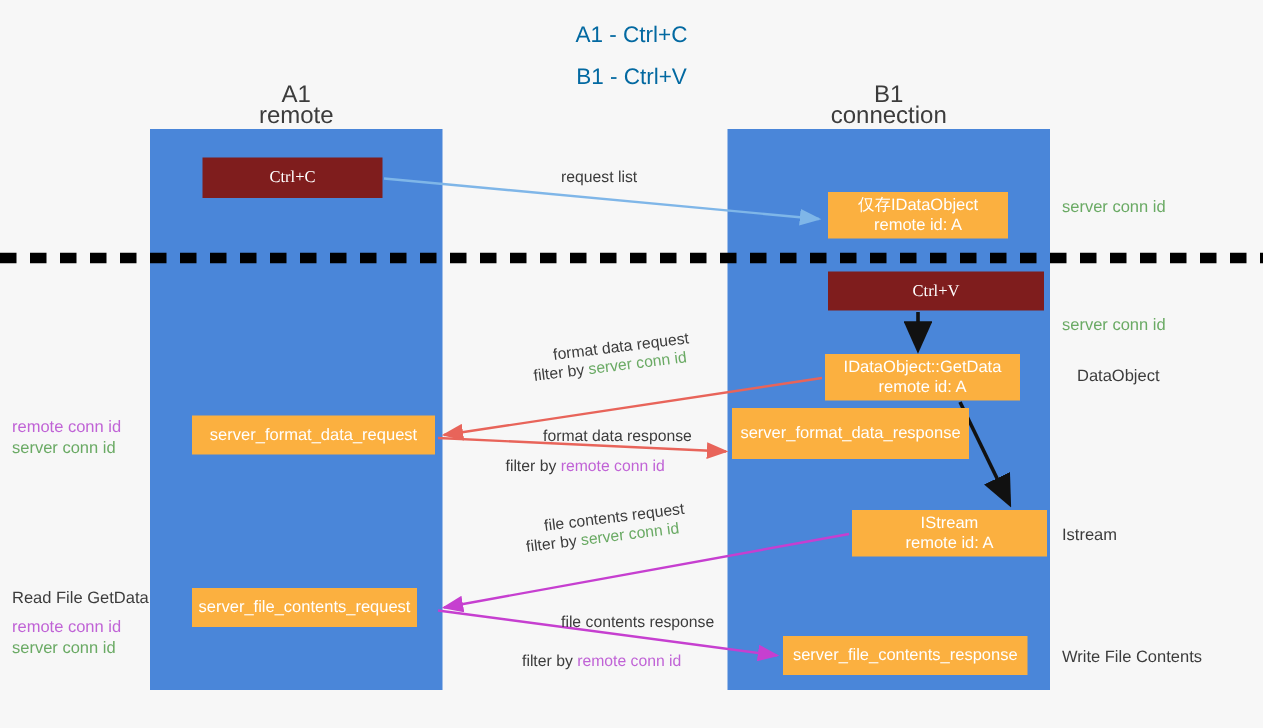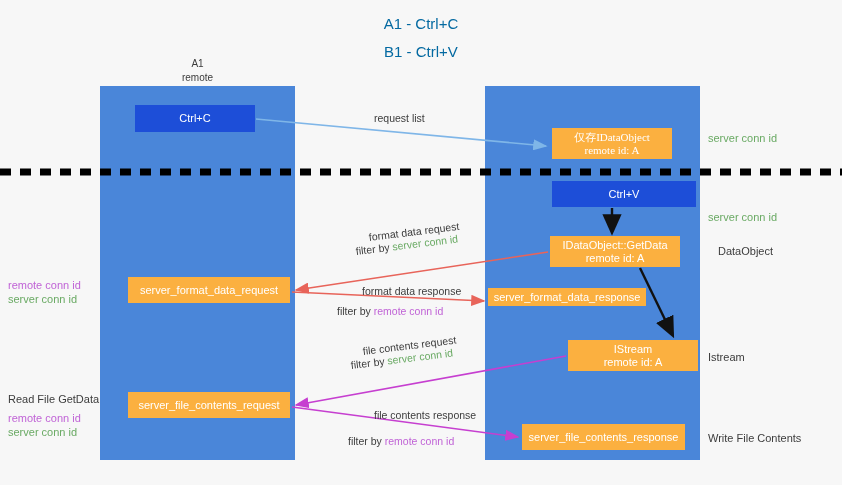--- a/index.html
+++ b/index.html
@@ -15,43 +15,43 @@
   .title{
     position:absolute;left:0;top:10px;width:842px;text-align:center;
     font-size:15px;color:#0369a1;line-height:28px;white-space:pre;
   }
 
   .lane{position:absolute;background:#4a86d9;}
   .lane-a{left:100px;top:86px;width:195px;height:374px;}
   .lane-b{left:485px;top:86px;width:215px;height:374px;}
 
   .lane-hdr{
-    position:absolute;text-align:center;font-size:10px;color:#3c3c3c;
+    position:absolute;text-align:center;font-size:16px;color:#3c3c3c;
     line-height:14px;white-space:pre;
   }
   .lane-hdr-a{left:100px;top:57px;width:195px;}
   .lane-hdr-b{left:485px;top:57px;width:215px;}
 
   .node{
     position:absolute;box-sizing:border-box;
     display:flex;align-items:center;justify-content:center;
     text-align:center;color:#ffffff;font-size:11px;line-height:13px;
     white-space:pre;padding:2px 4px;
   }
   .orange{background:#fbb040;}
-  .green{background:#1d4ed8;}
+  .green{background:#7f1d1d;font-family:Liberation Serif, serif;}
 
   .n-ctrlc{left:135px;top:105px;width:120px;height:27px;}
-  .n-idataobject{left:552px;top:128px;width:120px;height:31px;font-family:Liberation Serif, serif;}
+  .n-idataobject{left:552px;top:128px;width:120px;height:31px;}
   .n-ctrlv{left:552px;top:181px;width:144px;height:26px;}
   .n-getdata{left:550px;top:236px;width:130px;height:31px;}
   .n-fmtreq{left:128px;top:277px;width:162px;height:26px;}
-  .n-fmtresp{left:488px;top:288px;width:158px;height:18px;}
+  .n-fmtresp{left:488px;top:272px;width:158px;height:34px;}
   .n-istream{left:568px;top:340px;width:130px;height:31px;}
-  .n-filereq{left:128px;top:392px;width:162px;height:26px;}
+  .n-filereq{left:128px;top:392px;width:150px;height:26px;}
   .n-fileresp{left:522px;top:424px;width:163px;height:26px;}
 
   .ann{position:absolute;font-size:11px;line-height:14px;white-space:pre;}
   .green-txt{color:#6aaa64;}
   .purple-txt{color:#c063d6;}
   .dark-txt{color:#3c3c3c;}
 
   .a-servconn1{left:708px;top:131px;}
   .a-servconn2{left:708px;top:210px;}
   .a-dataobject{left:708px;top:244px;margin-left:10px;}
@@ -76,20 +76,22 @@
 </head>
 <body>
 
 <div id="stage">
 
   <div class="title">A1 - Ctrl+C
 B1 - Ctrl+V</div>
 
   <div class="lane-hdr lane-hdr-a">A1
 remote</div>
+  <div class="lane-hdr lane-hdr-b">B1
+connection</div>
 
   <div class="lane lane-a"></div>
   <div class="lane lane-b"></div>
 
   <svg id="wires">
     <defs>
       <marker id="ar-blue" markerWidth="9" markerHeight="7" refX="8" refY="3.5" orient="auto">
         <path d="M0,0 L9,3.5 L0,7 z" fill="#7fb6e8"></path>
       </marker>
       <marker id="ar-red" markerWidth="9" markerHeight="7" refX="8" refY="3.5" orient="auto">

